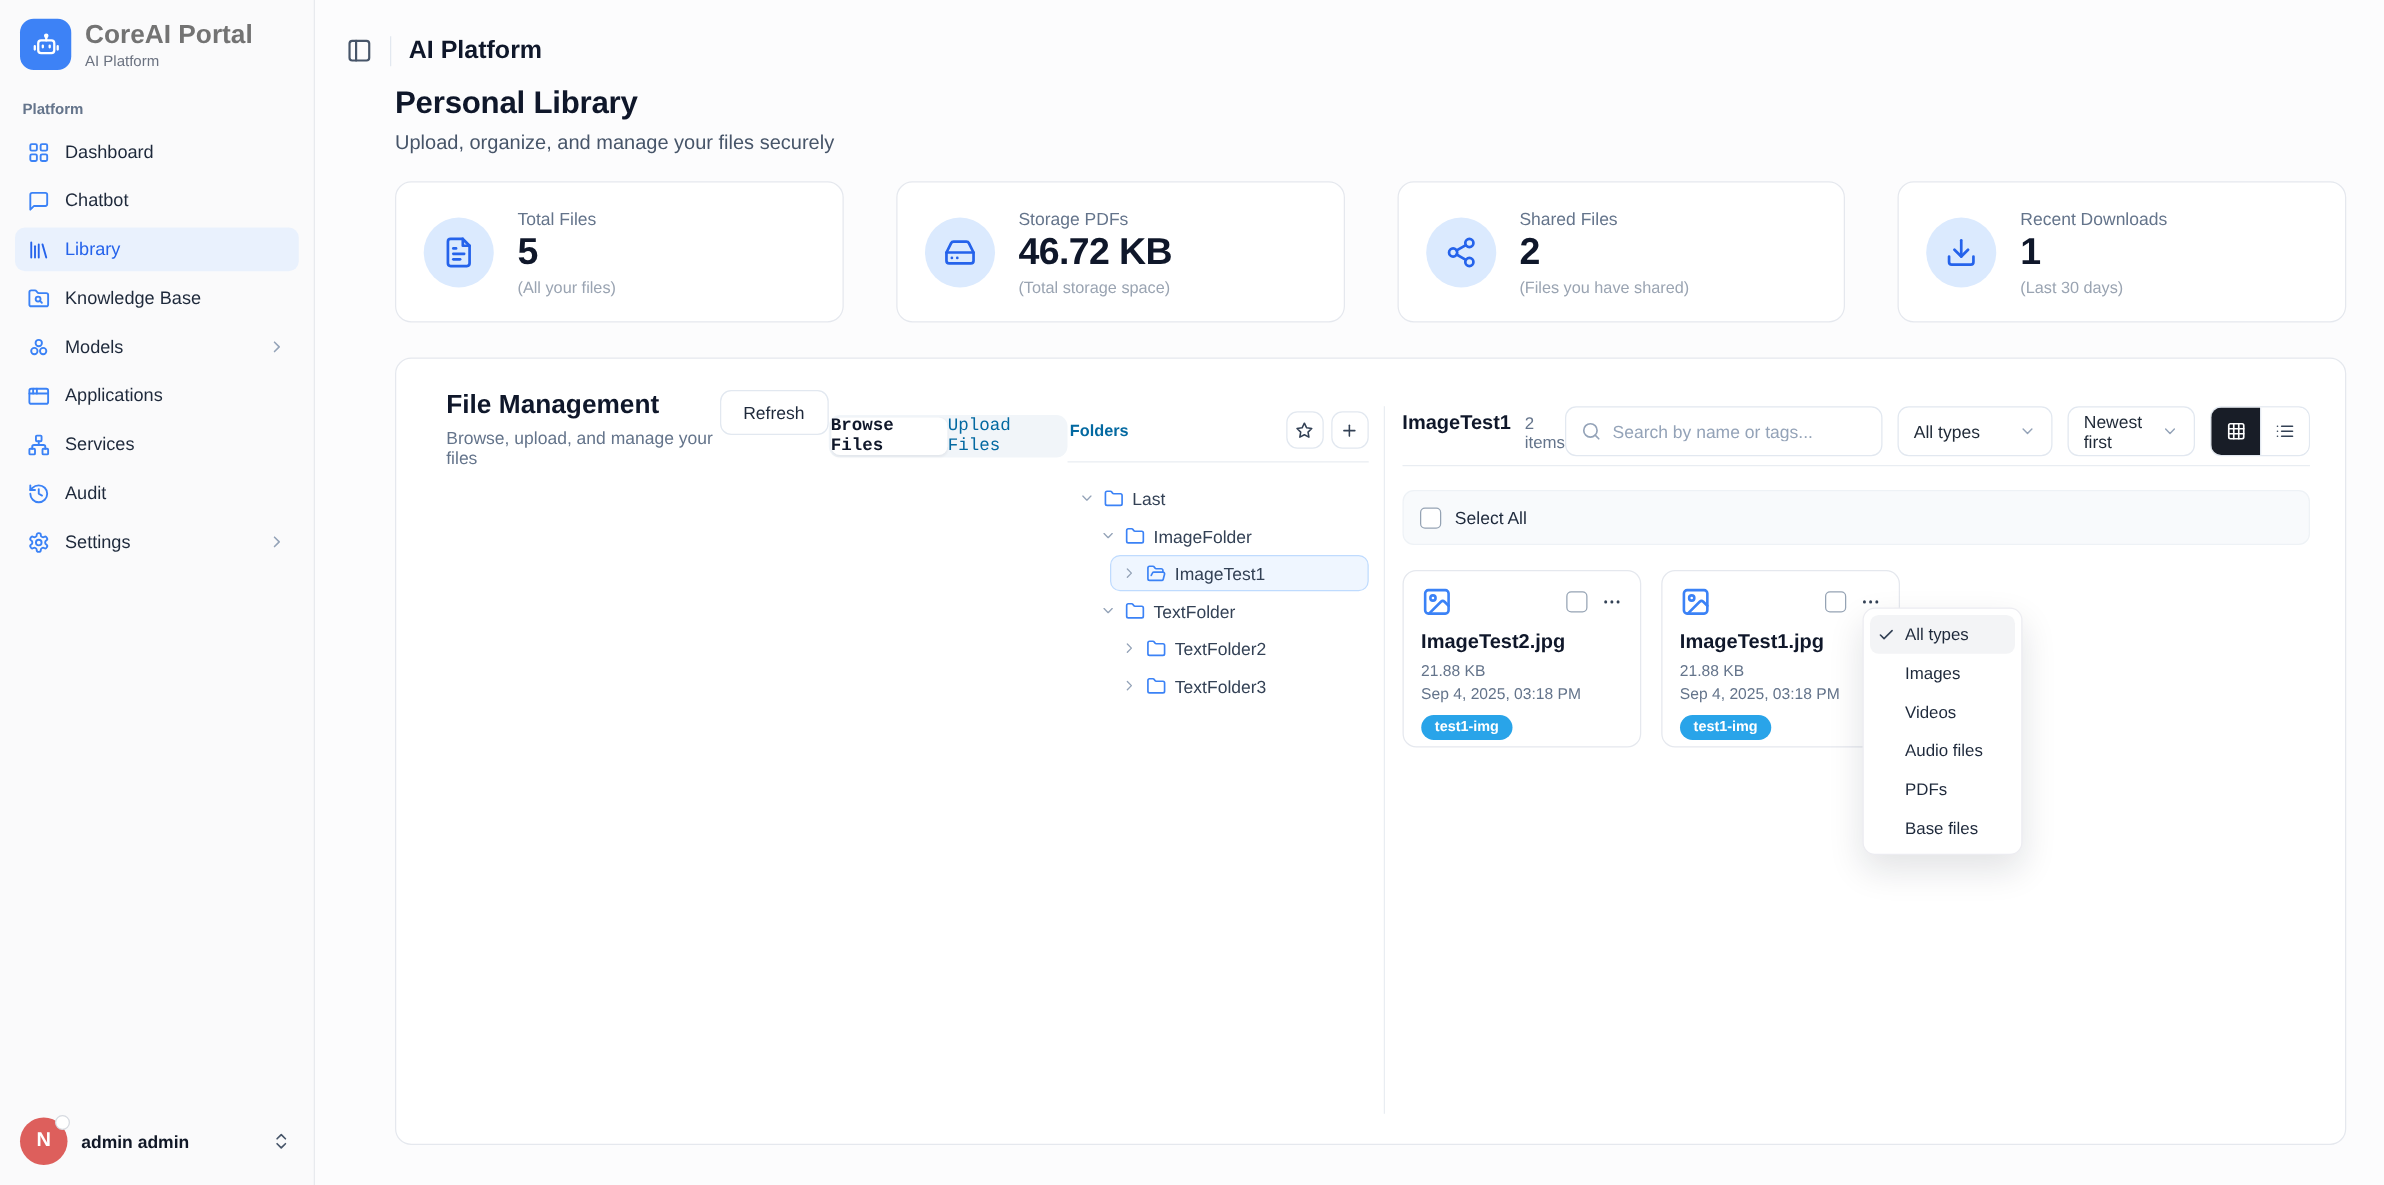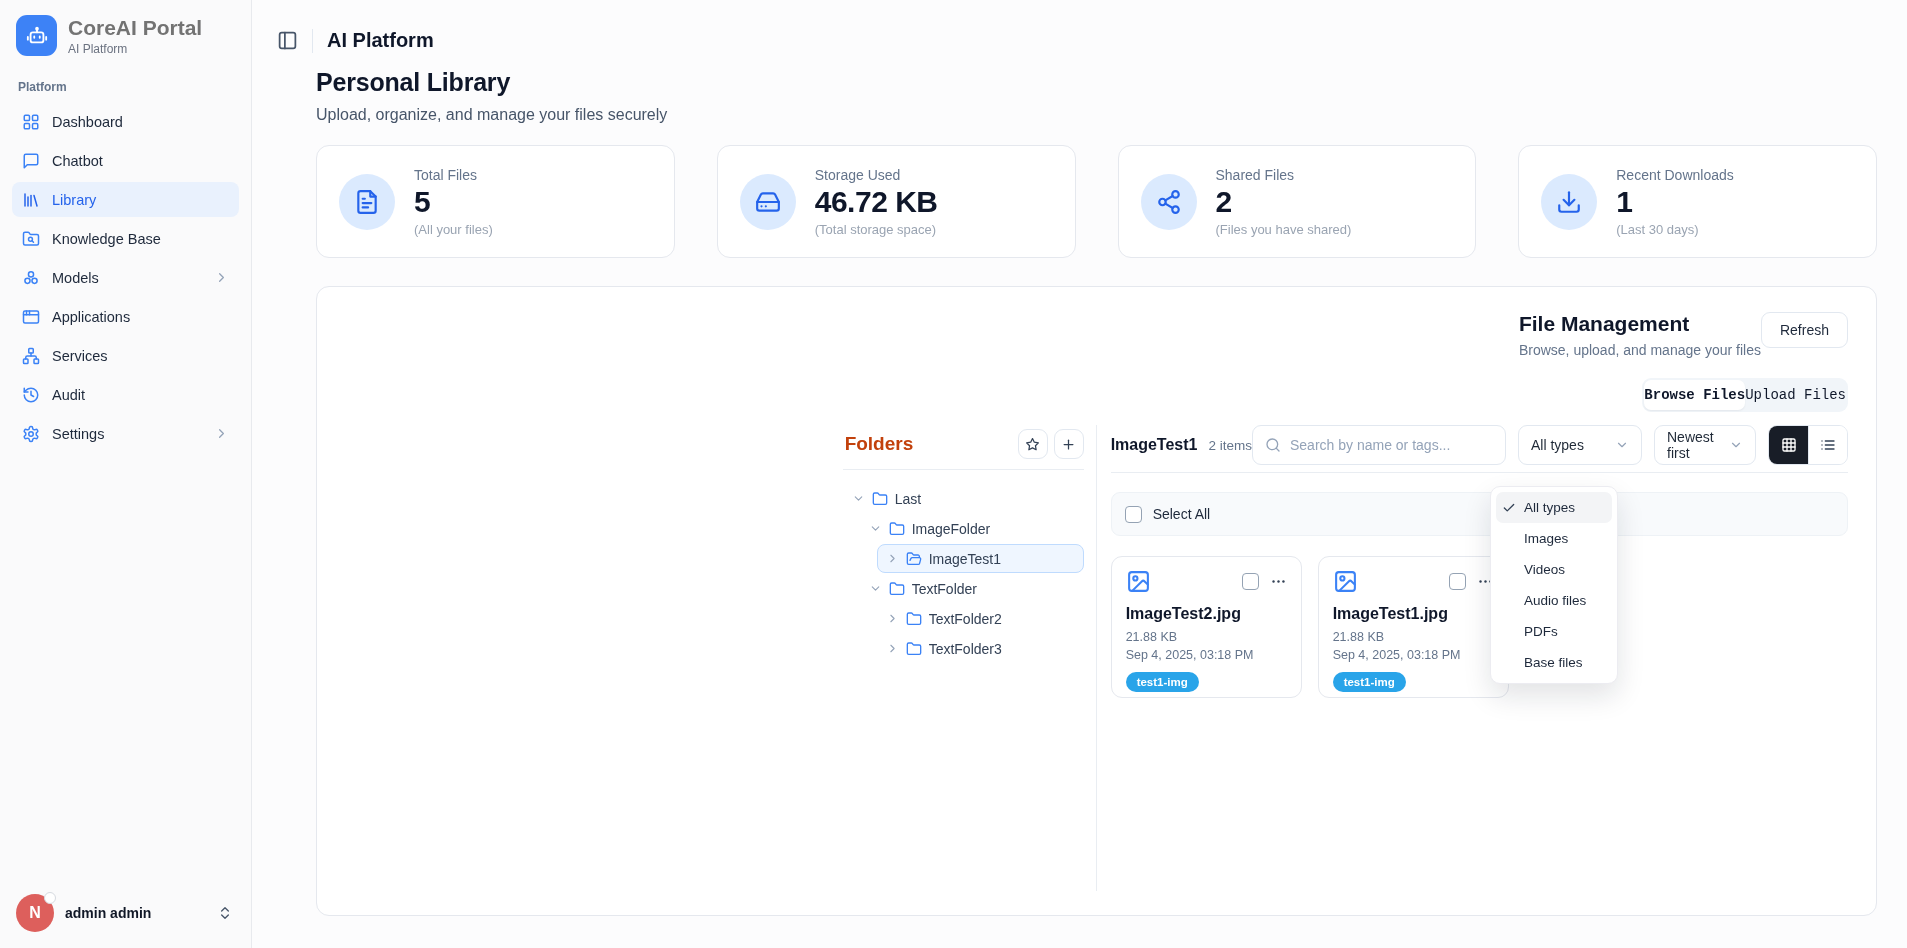--- a/index.html
+++ b/index.html
@@ -39,34 +39,34 @@
 
   
   .stats { display:grid; grid-template-columns:repeat(4,1fr); gap:42px; margin-top:21px; }
   .stat-card { background:#fff; border:1px solid #e5e8ee; border-radius:13px; height:113px; display:flex; align-items:center; gap:19px; padding:0 22px; }
   .stat-ic { width:56px; height:56px; border-radius:50%; background:#dbeafe; color:#2563eb; display:flex; align-items:center; justify-content:center; flex:0 0 auto; }
   .stat-label { font-size:14px; color:#64748b; font-weight:500; }
   .stat-value { font-size:30px; font-weight:800; color:#0f172a; margin-top:2px; letter-spacing:-0.5px; }
   .stat-note { font-size:13px; color:#9aa4b2; margin-top:3px; }
 
   
-  .fm-card { background:#fff; border:1px solid #e5e8ee; border-radius:13px; margin-top:28px; height:630px; padding:25px 28px 24px 40px; display:flex; flex-direction:column;align-items:flex-end; }
+  .fm-card { background:#fff; border:1px solid #e5e8ee; border-radius:13px; margin-top:28px; height:630px; padding:25px 28px 24px 40px; display:flex; flex-direction:row; }
   .fm-head { display:flex; align-items:flex-start; justify-content:space-between; }
   .fm-title { font-size:21px; font-weight:700; color:#0f172a; }
   .fm-sub { font-size:14px; color:#64748b; margin-top:6px; }
   .refresh-btn { background:#fff; border:1px solid #e2e8f0; border-radius:9px; padding:9px 18px; font-size:14px; font-weight:500; color:#1e293b; cursor:pointer; font-family:inherit; }
   .tabs { margin-top:20px; background:#f1f5f9; border-radius:9px; padding:2px; display:flex; height:34px;font-family:Liberation Mono, monospace; }
-  .tab { flex:1; display:flex; align-items:center; justify-content:center; font-size:14px; color:#0f172a; border-radius:7px; cursor:pointer; }
+  .tab { flex:1; display:flex; align-items:center; justify-content:center; font-size:14px; color:#0369a1; border-radius:7px; cursor:pointer; }
   .tab.active { background:#fff; color:#0f172a; font-weight:600; box-shadow:0 1px 2px rgba(16,24,40,.06); }
   .fm-body { display:flex; flex:1; margin-top:13px; min-height:0; }
 
   
   .folders { width:254px; min-width:254px; border-right:1px solid #e9edf2; padding-right:12px; display:flex; flex-direction:column; }
   .folders-head { display:flex; align-items:center; justify-content:space-between; padding:4px 0 10px 2px; border-bottom:1px solid #e9edf2; }
-  .folders-title { font-size:19px; font-weight:600; color:#c2410c; }
+  .folders-title { font-size:13px; font-weight:600; color:#0369a1; }
   .folders-actions { display:flex; gap:6px; }
   .icon-btn { width:30px; height:30px; border:1px solid #e2e8f0; border-radius:9px; background:#fff; color:#334155; display:flex; align-items:center; justify-content:center; cursor:pointer; }
   .tree { padding-top:14px; display:flex; flex-direction:column; gap:1px; }
   .tree-row { display:flex; align-items:center; gap:7px; height:29px; padding:0 8px; border-radius:8px; font-size:14px; color:#334155; border:1px solid transparent; cursor:pointer; }
   .tree-row .tchev { color:#94a3b8; display:flex; }
   .tree-row .ficon { color:#3b82f6; display:flex; }
   .tree-row.sel { background:#eff6ff; border-color:#bfdbfe; }
   .d0 { margin-left:0; } .d1 { margin-left:17px; } .d2 { margin-left:34px; }
 
   
@@ -289,21 +289,21 @@
       <div class="stat-card">
         <div class="stat-ic">
             <svg width="26" height="26" viewBox="0 0 24 24" fill="none" stroke="currentColor" stroke-width="2" stroke-linecap="round" stroke-linejoin="round">
               <path d="M22 12H2"></path>
               <path d="M5.45 5.11 2 12v6a2 2 0 0 0 2 2h16a2 2 0 0 0 2-2v-6l-3.45-6.89A2 2 0 0 0 16.76 4H7.24a2 2 0 0 0-1.79 1.11z"></path>
               <path d="M6 16h.01"></path>
               <path d="M10 16h.01"></path>
             </svg>
           </div>
         <div>
-          <div class="stat-label">Storage Used</div>
+          <div class="stat-label">Storage PDFs</div>
           <div class="stat-value">46.72 KB</div>
           <div class="stat-note">(Total storage space)</div>
         </div>
       </div>
       <div class="stat-card">
         <div class="stat-ic">
             <svg width="26" height="26" viewBox="0 0 24 24" fill="none" stroke="currentColor" stroke-width="2" stroke-linecap="round" stroke-linejoin="round">
               <circle cx="18" cy="5" r="3"></circle>
               <circle cx="6" cy="12" r="3"></circle>
               <circle cx="18" cy="19" r="3"></circle>

